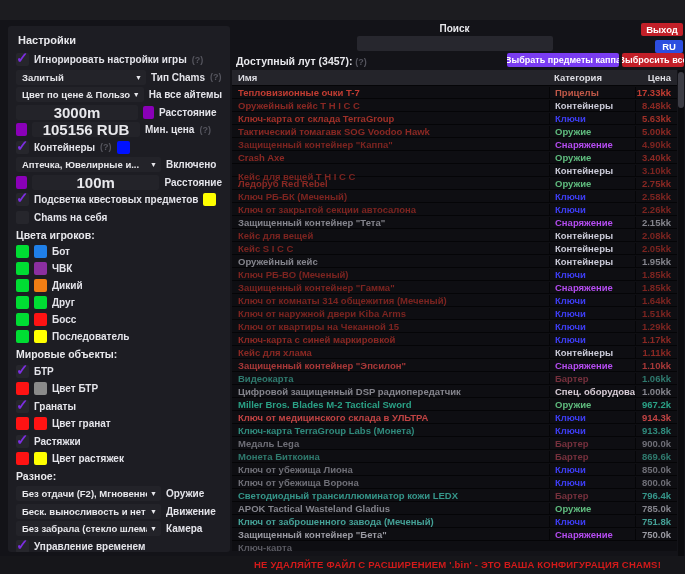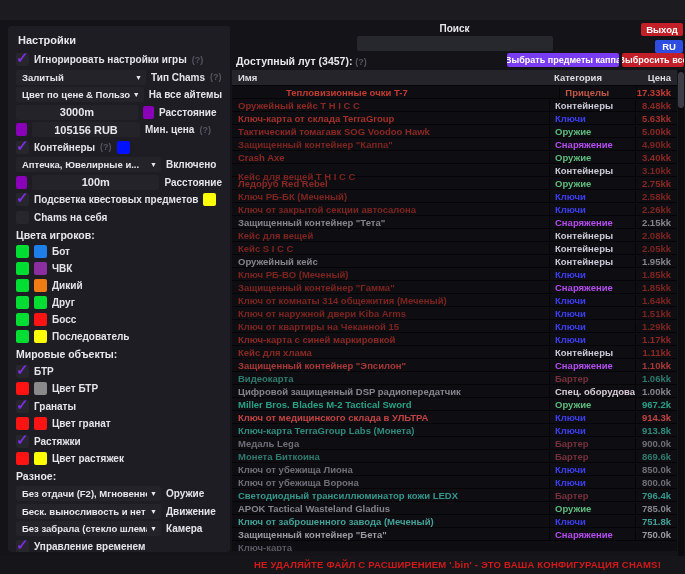--- a/index.html
+++ b/index.html
@@ -24,21 +24,21 @@
   .help { color:#55555e; font-size:9px; }
   .cb { width:13px; height:13px; background:#26262c; border-radius:2px; position:relative; flex:0 0 auto; }
   .cb .tick { position:absolute; left:0px; top:-4px; color:#7c2ee0; font-size:15px; }
   .select {
     background:#232329; border-radius:2px; height:15px; display:flex; align-items:center;
     padding:0 4px 0 6px; color:#e8e8ec; font-size:9.5px; overflow:hidden; white-space:nowrap;
   }
   .select .val { flex:1; overflow:hidden; }
   .select .arrow { font-size:7px; color:#e8e8ec; margin-left:3px; }
   .input {
-    background:#232329; border-radius:2px; height:15px; color:#e8e8ec; font-size:11px;
+    background:#232329; border-radius:2px; height:15px; color:#e8e8ec; font-size:15px;
     display:flex; align-items:center; justify-content:center; overflow:hidden;
   }
   .swatch { width:11px; height:13px; border-radius:2px; flex:0 0 auto; }
   .swatch.big { width:13px; height:13px; }
   .section { color:#e8e8ec; font-size:10.5px; margin:4px 0 4px 0; }
 
   
   .search-label { position:absolute; left:232px; top:23px; width:445px; text-align:center; color:#e8e8ec; font-size:10px; }
   .search-input { position:absolute; left:357px; top:36px; width:196px; height:15px; background:#27272e; border-radius:2px; }
   .btn { position:absolute; display:flex; align-items:center; justify-content:center; color:#fff; border-radius:2px; font-size:9.5px; white-space:nowrap; overflow:hidden; }
@@ -261,21 +261,21 @@
 <div class="btn btn-drop">Выбросить все</div>
 
 <div class="table">
   <div class="thead">
     <div class="c-name">Имя</div>
     <div class="c-cat" style="border-left:none">Категория</div>
     <div class="c-price" style="border-left:none">Цена</div>
   </div>
   <div class="tbody">
   <div class="trow">
-    <div class="c-name" style="color: rgb(194, 60, 50); margin-left: 48px;">Тепловизионные очки T-7</div>
+    <div class="c-name" style="color: rgb(194, 60, 50);">Тепловизионные очки T-7</div>
     <div class="c-cat" style="color: rgb(192, 88, 72);">Прицелы</div>
     <div class="c-price" style="color: rgb(194, 60, 50);">17.33kk</div>
   </div>
 
   <div class="trow">
     <div class="c-name" style="color: rgb(138, 40, 35);">Оружейный кейс T H I C C</div>
     <div class="c-cat" style="color: rgb(201, 201, 214);">Контейнеры</div>
     <div class="c-price" style="color: rgb(138, 40, 35);">8.48kk</div>
   </div>
 

